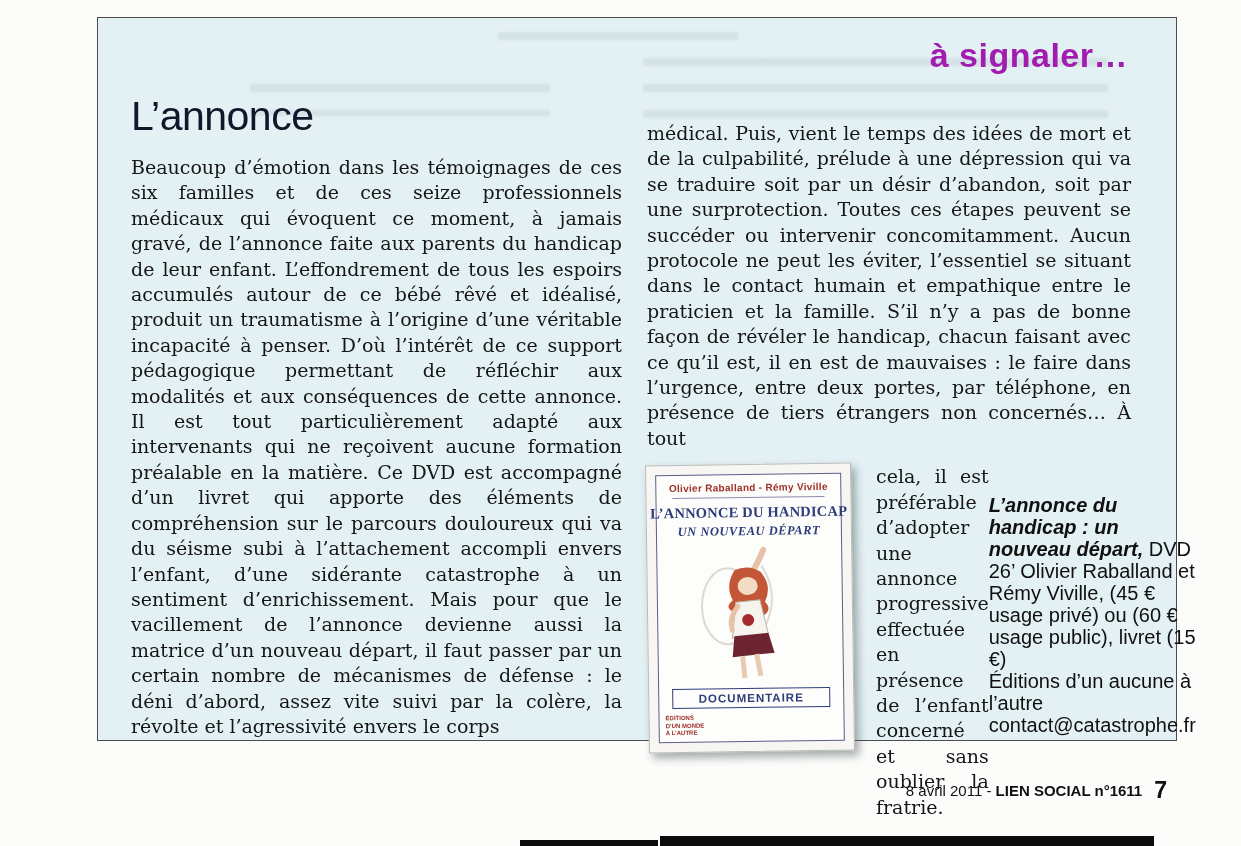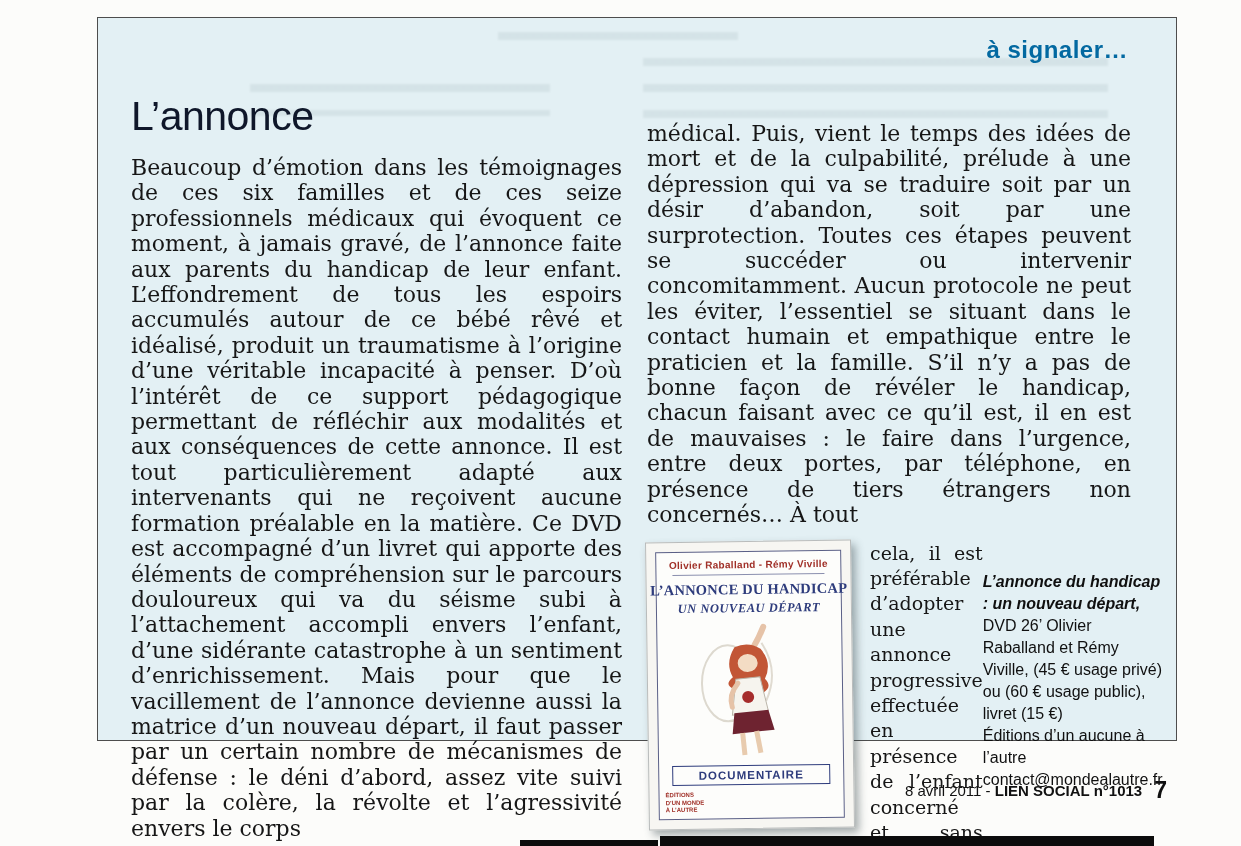--- a/index.html
+++ b/index.html
@@ -17,38 +17,38 @@
   .ghost {
     position:absolute; filter:blur(1.2px); opacity:0.45; pointer-events:none;
     background:repeating-linear-gradient(180deg, rgba(125,145,150,0.30) 0 8px, rgba(0,0,0,0) 8px 26px);
   }
   .ghost-1 { left:545px; top:40px;  width:465px; height:66px; }
   .ghost-2 { left:152px; top:66px;  width:300px; height:32px; }
   .ghost-3 { left:400px; top:14px;  width:240px; height:20px; }
 
   .tag {
     position:absolute; top:18px; right:48px;
-    font-family:"Liberation Sans", sans-serif; font-size:24px; font-weight:bold;
-    color:#0369a1; letter-spacing:0.5px;
+    font-family:"Liberation Sans", sans-serif; font-size:34px; font-weight:bold;
+    color:#a21caf; letter-spacing:0.5px;
   }
 
   .col-left  { position:absolute; left:33px;  top:73px;  width:491px; }
   .col-right { position:absolute; left:549px; top:103px; width:484px; }
 
   .article-title {
     font-family:"Liberation Sans", sans-serif; font-weight:normal;
     font-size:41px; line-height:51px; letter-spacing:-0.5px;
     color:#0f172a; margin-bottom:13px;
   }
 
   .body-text {
-    font-size:22px; line-height:25.4px; text-align:justify; color:#161616;
+    font-size:19px; line-height:25.4px; text-align:justify; color:#161616;
   }
 
-  .media-row { display:flex; margin-top:13px; gap:17px; }
+  .media-row { display:flex; margin-top:13px; gap:23px; }
 
   .dvd {
     width:206px; height:288px; flex:0 0 206px;
     background:#f7f6f2; border:1px solid #b9bcbc; padding:9px;
     box-shadow:4px 5px 9px rgba(55,70,75,0.45);
     transform:rotate(-0.8deg);
   }
   .dvd-inner {
     border:1px solid #5a5f86; height:100%; background:#fdfdfb;
     display:flex; flex-direction:column; align-items:center;
@@ -77,21 +77,21 @@
     align-self:flex-start; text-align:left;
     font-family:"Liberation Sans", sans-serif; font-size:6px; font-weight:bold;
     color:#a03028; line-height:1.2;
   }
 
   .beside { flex:1; display:flex; flex-direction:row; min-width:0; }
   .wrap-text { font-size:19px; line-height:25.4px; text-align:justify; color:#161616; }
 
   .caption {
     margin-top:30px;
-    font-family:"Liberation Sans", sans-serif; font-size:16px; line-height:22px;
+    font-family:"Liberation Sans", sans-serif; font-size:20px; line-height:22px;
     color:#101010; text-align:left;
   }
   .caption .bi { font-weight:bold; font-style:italic; }
 
   .footer {
     position:absolute; top:777px; left:0; width:1167px; text-align:right;
     font-family:"Liberation Sans", sans-serif; font-size:15px; color:#101010;
   }
   .footer .f-journal { font-weight:bold; }
   .footer .f-page { font-weight:bold; font-size:23px; margin-left:12px; vertical-align:-2px; }
@@ -148,26 +148,26 @@
             <div class="dvd-pub">
               <div>ÉDITIONS</div>
               <div>D’UN MONDE</div>
               <div>À L’AUTRE</div>
             </div>
           </div>
         </div>
 
         <div class="beside">
           <p class="wrap-text">cela, il est préférable d’adopter une annonce progressive effectuée en présence de l’enfant concerné et sans oublier la fratrie.</p>
-          <p class="caption"><span class="bi">L’annonce du handicap : un nouveau départ,</span><span> DVD 26’ Olivier Raballand et Rémy Viville, (45 € usage privé) ou (60 € usage public), livret (15 €)</span><br><span>Éditions d’un aucune à l’autre</span><br><span>contact@mondealautre.fr</span></p>
+          <p class="caption"><span class="bi">L’annonce du handicap : un nouveau départ,</span><span> DVD 26’ Olivier Raballand et Rémy Viville, (45 € usage privé) ou (60 € usage public), livret (15 €)</span><br><span>Éditions d’un aucune à l’autre</span><br><span>contact@catastrophe.fr</span></p>
         </div>
 
       </div>
     </div>
 
   </div>
 
-  <div class="footer"><span class="f-date">8 avril 2011 - </span><span class="f-journal">LIEN SOCIAL n°1013</span><span class="f-page">7</span></div>
+  <div class="footer"><span class="f-date">8 avril 2011 - </span><span class="f-journal">LIEN SOCIAL n°1611</span><span class="f-page">7</span></div>
 
   <div class="scan-bar scan-bar-1"></div>
   <div class="scan-bar scan-bar-2"></div>
 
 </div>
 
 </body></html>

